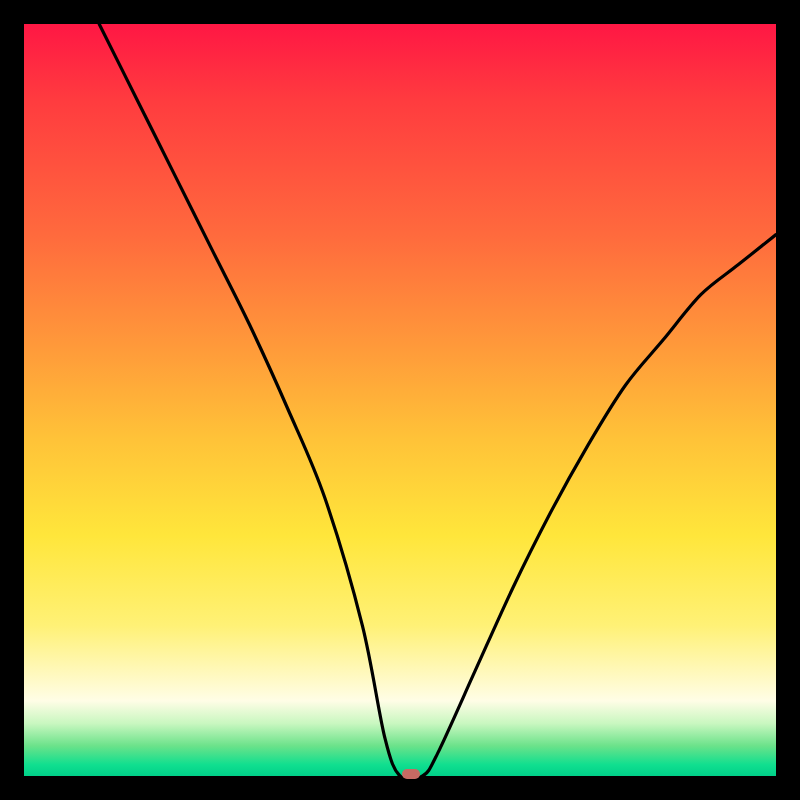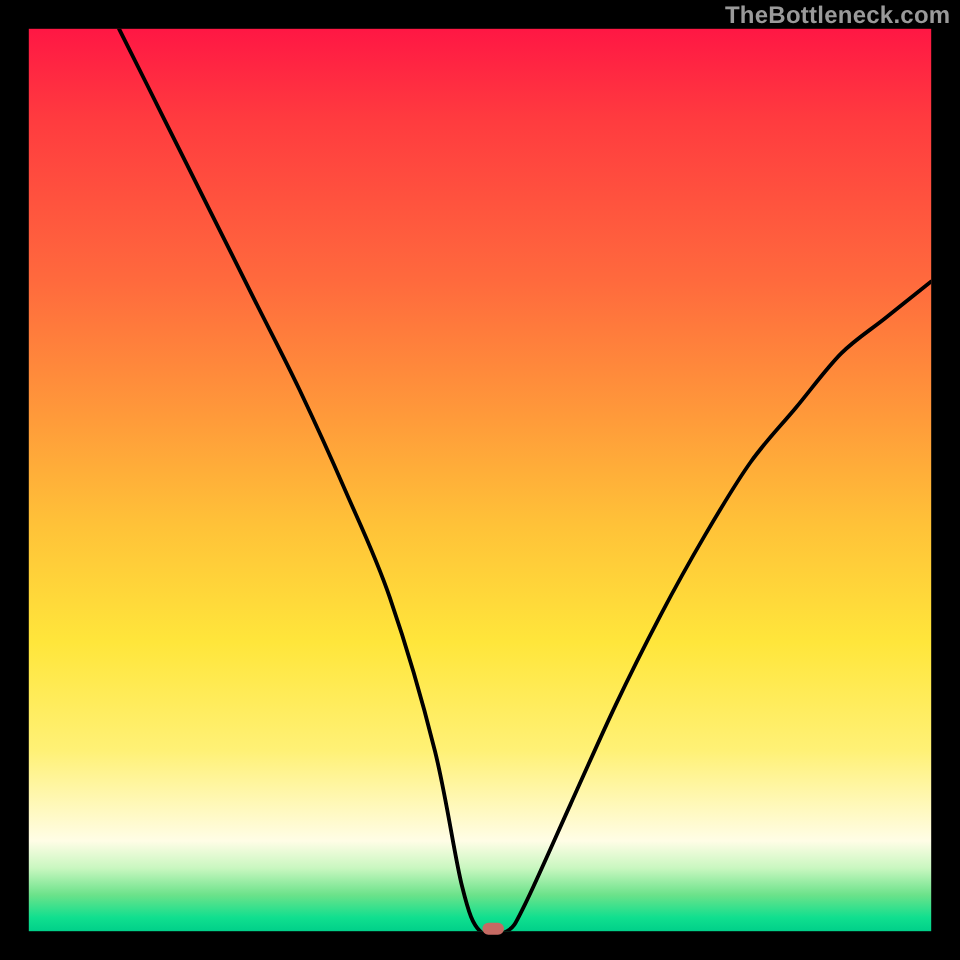--- a/index.html
+++ b/index.html
@@ -73,14 +73,13 @@
 
 <div class="frame">
   <div class="plot"></div>
 
   <svg class="curve" viewBox="0 0 752 752" preserveAspectRatio="none">
     <path d="M 75.2 0.0 C 81.2 12.0, 100.8 51.1, 112.8 75.2 C 124.8 99.3, 138.4 126.3, 150.4 150.4 C 162.4 174.5, 176.0 201.5, 188.0 225.6 C 200.0 249.7, 213.6 275.5, 225.6 300.8 C 237.6 326.1, 251.2 355.8, 263.2 383.5 C 275.2 411.2, 288.8 438.9, 300.8 473.8 C 312.8 508.7, 328.8 563.1, 338.4 601.6 C 348.0 640.1, 354.9 690.3, 361.0 714.4 C 367.0 738.5, 370.0 746.0, 376.0 752.0 C 382.0 758.0, 392.5 755.6, 398.6 752.0 C 404.6 748.4, 405.2 746.3, 413.6 729.4 C 422.0 712.6, 439.2 673.2, 451.2 646.7 C 463.2 620.2, 476.8 589.3, 488.8 564.0 C 500.8 538.7, 514.4 511.7, 526.4 488.8 C 538.4 465.9, 552.0 441.6, 564.0 421.1 C 576.0 400.7, 589.6 377.8, 601.6 361.0 C 613.6 344.1, 627.2 330.3, 639.2 315.8 C 651.2 301.4, 664.8 282.8, 676.8 270.7 C 688.8 258.7, 702.4 250.3, 714.4 240.6 C 726.4 231.0, 746.0 215.4, 752.0 210.6" fill="none" stroke="#000" stroke-width="3.2" stroke-linecap="round" stroke-linejoin="round"></path>
   </svg>
 
   <div class="marker" style="left: 411.28px; top: 774px; background: rgb(198, 106, 99);"></div>
 
-  <div class="watermark">TheBottleneck.com</div>
 </div>
 
 </body></html>

